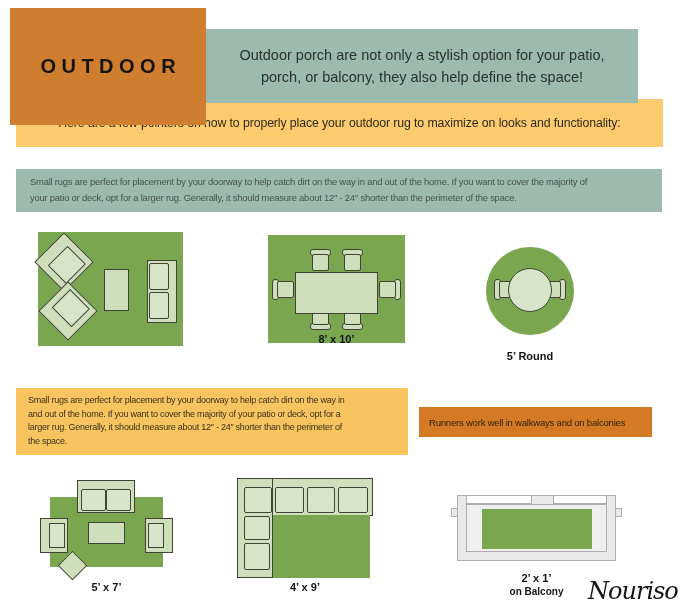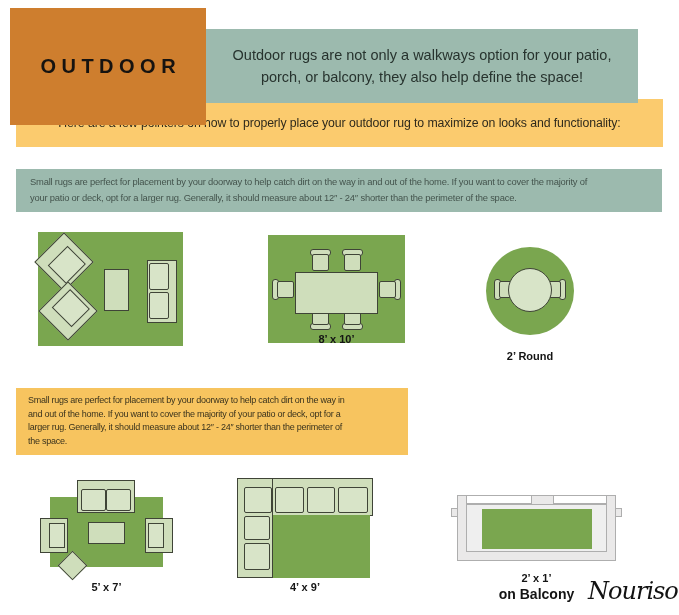--- a/index.html
+++ b/index.html
@@ -43,21 +43,21 @@
     display:flex; align-items:center; padding-left:10px;
     font-size:9.5px; letter-spacing:-0.2px; color:#33220F;
   }
 
   
   .diagram { position:absolute; }
   .rug  { position:absolute; background:#7AA64F; box-sizing:border-box; }
   .furn { position:absolute; background:#CFDEBB; border:1.3px solid #3F4437; box-sizing:border-box; }
   .inner{ position:absolute; background:#D8E4C8; border:1.2px solid #3F4437; box-sizing:border-box; }
   .dim-label { position:absolute; font-size:11px; font-weight:bold; color:#141414; text-align:center; }
-  .sub-label { position:absolute; font-size:14px; font-weight:bold; color:#141414; text-align:center; }
+  .sub-label { position:absolute; font-size:10px; font-weight:bold; color:#141414; text-align:center; }
 
   
   .dc { position:absolute; width:21px; height:23px; }
   .dc .b { position:absolute; left:0; top:0; width:21px; height:7px; background:#CFDEBB; border:1.2px solid #3F4437; border-radius:3px; box-sizing:border-box; }
   .dc .s { position:absolute; left:2px; top:5px; width:17px; height:17px; background:#CFDEBB; border:1.2px solid #3F4437; border-radius:2px; box-sizing:border-box; }
   .rot180 { transform:rotate(180deg); }
   .rotl   { transform:rotate(-90deg); }
   .rotr   { transform:rotate(90deg); }
 
   
@@ -83,21 +83,21 @@
 
 <div class="canvas">
 
   <div class="abs banner">
     <span>Here are a few pointers on how to properly place your outdoor rug to maximize on looks and functionality:</span>
   </div>
   <div class="abs title-box">
     <div class="title-main">OUTDOOR</div>
   </div>
   <div class="abs teal-header">
-    <span>Outdoor rugs are not only a walkways option for your patio,
+    <span>Outdoor porch are not only a stylish option for your patio,
 porch, or balcony, they also help define the space!</span>
   </div>
 
   <div class="abs tip1">Small rugs are perfect for placement by your doorway to help catch dirt on the way in and out of the home. If you want to cover the majority of
 your patio or deck, opt for a larger rug. Generally, it should measure about 12″ - 24″ shorter than the perimeter of the space.</div>
 
   <div class="diagram" style="left:38px; top:232px; width:145px; height:114px;">
     <div class="rug" style="left:0; top:0; width:145px; height:114px;"></div>
     <div class="ac" style="left:5px; top:9px; width:42px; height:42px; transform:rotate(-45deg);">
         <div class="seat"></div>
@@ -148,26 +148,29 @@
     <div class="dc rotl" style="left:9px; top:31px;">
         <div class="b"></div>
         <div class="s"></div>
       </div>
     <div class="dc rotr" style="left:58px; top:31px;">
         <div class="b"></div>
         <div class="s"></div>
       </div>
     <div class="furn" style="left:22px; top:21px; width:44px; height:44px; border-radius:50%; background:#D8E4C8;"></div>
   </div>
-  <div class="dim-label" style="left:486px; top:350px; width:88px;">2’ Round</div>
+  <div class="dim-label" style="left:486px; top:350px; width:88px;">5’ Round</div>
 
   <div class="abs tip2">Small rugs are perfect for placement by your doorway to help catch dirt on the way in
 and out of the home. If you want to cover the majority of your patio or deck, opt for a
 larger rug. Generally, it should measure about 12″ - 24″ shorter than the perimeter of
 the space.</div>
+  <div class="abs runner-note">
+    <span>Runners work well in walkways and on balconies</span>
+  </div>
 
   <div class="diagram" style="left:40px; top:478px; width:135px; height:105px;">
     <div class="rug" style="left:10px; top:19px; width:113px; height:70px;"></div>
     <div class="furn" style="left:37px; top:2px; width:58px; height:33px;">
       <div class="cush" style="left:3px; top:8px; width:25px; height:22px;"></div>
       <div class="cush" style="left:28px; top:8px; width:25px; height:22px;"></div>
     </div>
     <div class="furn" style="left:0px; top:40px; width:28px; height:35px;">
       <div class="inner" style="left:8px; top:4px; width:16px; height:25px;"></div>
     </div>

